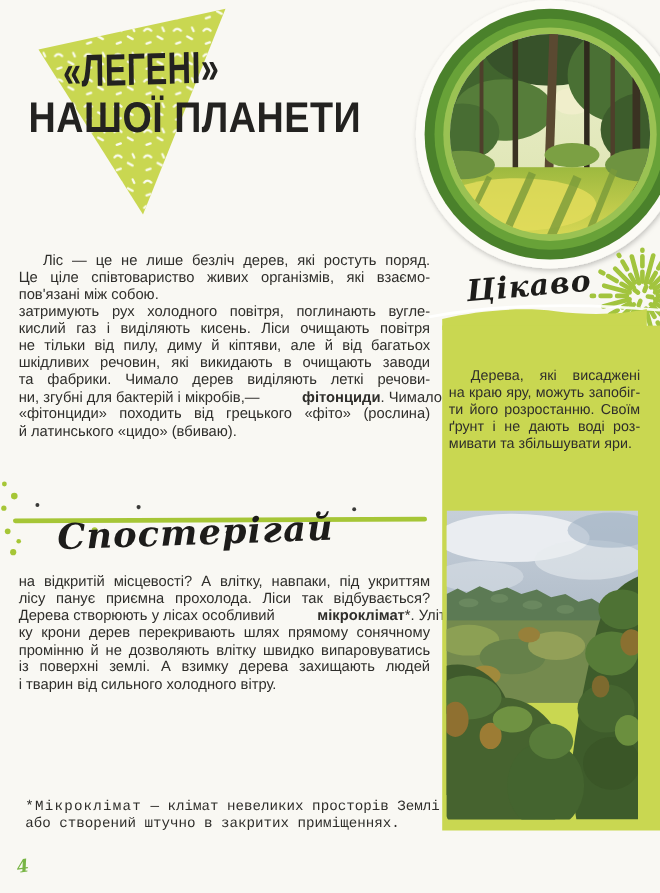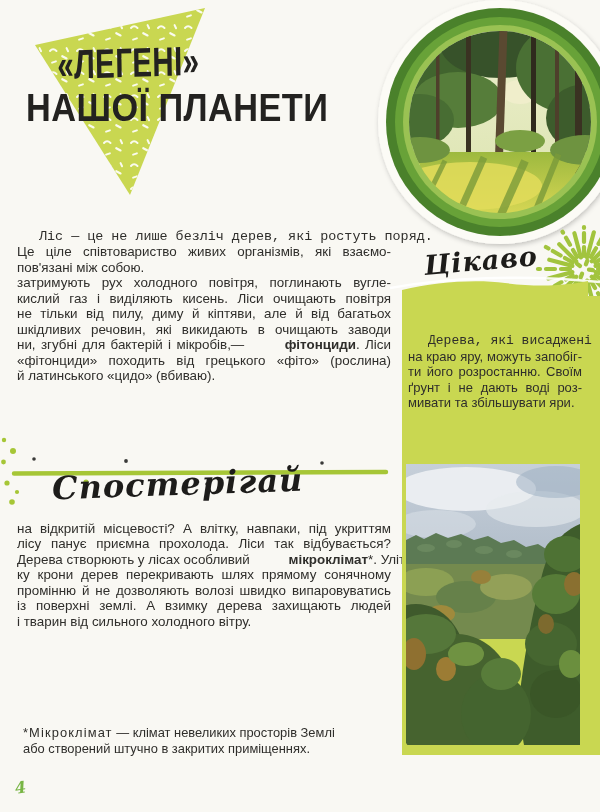--- a/index.html
+++ b/index.html
@@ -19,29 +19,29 @@
     transform-origin:left top; white-space:nowrap; line-height:1;
     letter-spacing:0.5px;
   }
   #title-l1{ left:57px; top:45px; font-size:41px; transform:scaleX(.72) rotate(-1.2deg); }
   #title-l2{ left:26px; top:88px; font-size:39px; transform:scaleX(.88); }
 
   
   .bodytext{ position:absolute; font-size:13.4px; line-height:15.45px; color:var(--text_ink,#2f2e2b); }
   .bodytext .line{ text-align:justify; text-align-last:justify; white-space:nowrap; }
   .bodytext .line.last{ text-align-last:left; }
-  .bodytext .para .line.first{ text-indent:22px;font-family:Liberation Mono, monospace; }
+  .bodytext .para .line.first{ text-indent:22px; }
   .line span.b{ font-weight:bold;margin-left:35px; }
   .line span.ls{ letter-spacing:1.1px; }
 
   #intro{ left:17px; top:229px; width:374px; }
   #observe-text{ left:17px; top:521px; width:374px; }
 
   #footnote{ left:23px; top:725px; width:362px; font-size:12.9px; line-height:15.6px; }
-  #footnote .line{ text-align:center; text-align-last:left; white-space:nowrap; }
+  #footnote .line{ text-align:center; text-align-last:left; white-space:nowrap;font-family:Liberation Mono, monospace; }
 
   
   .script{
     position:absolute; font-family:"DejaVu Serif", serif;
     font-style:italic; font-weight:bold; color:#1d1c1a; line-height:1;
   }
   #observe-h{ left:52px; top:468px; font-size:32px; transform:rotate(-2deg); letter-spacing:1px;}
   #interesting-h{ left:424px; top:247px; font-size:27px; transform:rotate(-5deg); letter-spacing:1px;}
 
   
@@ -170,21 +170,22 @@
     <div class="para">
         <div class="line first"><span>Ліс — це не лише безліч дерев, які ростуть поряд.</span></div>
         <div class="line"><span>Це ціле співтовариство живих організмів, які взаємо-</span></div>
         <div class="line last"><span>пов'язані між собою.</span></div>
       </div>
     <div class="para">
         <div class="line"><span>затримують рух холодного повітря, поглинають вугле-</span></div>
         <div class="line"><span>кислий газ і виділяють кисень. Ліси очищають повітря</span></div>
         <div class="line"><span>не тільки від пилу, диму й кіптяви, але й від багатьох</span></div>
         <div class="line"><span>шкідливих речовин, які викидають в очищають заводи</span></div>
-        <div class="line"><span>ни, згубні для бактерій і мікробів,— </span><span class="b">фітонциди</span><span>. Ліси</span></div>
+        <div class="line"><span>та фабрики. Чимало дерев виділяють леткі речови-</span></div>
+        <div class="line"><span>ни, згубні для бактерій і мікробів,— </span><span class="b">фітонциди</span><span>. Чимало</span></div>
         <div class="line"><span>«фітонциди» походить від грецького «фіто» (рослина)</span></div>
         <div class="line last"><span>й латинського «цидо» (вбиваю).</span></div>
       </div>
   </div>
 
   <svg class="abs" style="left:0; top:428px;" width="400" height="82" viewBox="0 0 400 82">
     <line x1="14" y1="45.5" x2="386" y2="44" style="stroke:var(--line_green,#a6c636)" stroke-width="4.4" stroke-linecap="round"></line>
     <g style="fill:var(--line_green,#a6c636)">
       <circle cx="4" cy="12" r="2.2"></circle>
         <circle cx="13" cy="23" r="3"></circle>
@@ -201,21 +202,21 @@
         <circle cx="207" cy="56" r="1.8"></circle>
     </g>
   </svg>
 
   <div id="observe-h" class="script">Спостерігай</div>
   <div id="observe-text" class="bodytext para">
       <div class="line"><span>на відкритій місцевості? А влітку, навпаки, під укриттям</span></div>
       <div class="line"><span>лісу панує приємна прохолода. Ліси так відбувається?</span></div>
       <div class="line"><span>Дерева створюють у лісах особливий </span><span class="b">мікроклімат</span><span>*. Уліт-</span></div>
       <div class="line"><span>ку крони дерев перекривають шлях прямому сонячному</span></div>
-      <div class="line"><span>промінню й не дозволяють волозі швидко випаровуватись</span></div>
+      <div class="line"><span>промінню й не дозволяють влітку швидко випаровуватись</span></div>
       <div class="line"><span>із поверхні землі. А взимку дерева захищають людей</span></div>
       <div class="line last"><span>і тварин від сильного холодного вітру.</span></div>
     </div>
 
   <div id="footnote" class="bodytext">
       <div class="line first"><span class="ls">*Мікроклімат</span><span> — клімат невеликих просторів Землі</span></div>
       <div class="line last"><span>або створений штучно в закритих приміщеннях.</span></div>
     </div>
 
   <div id="pageno">4</div>

